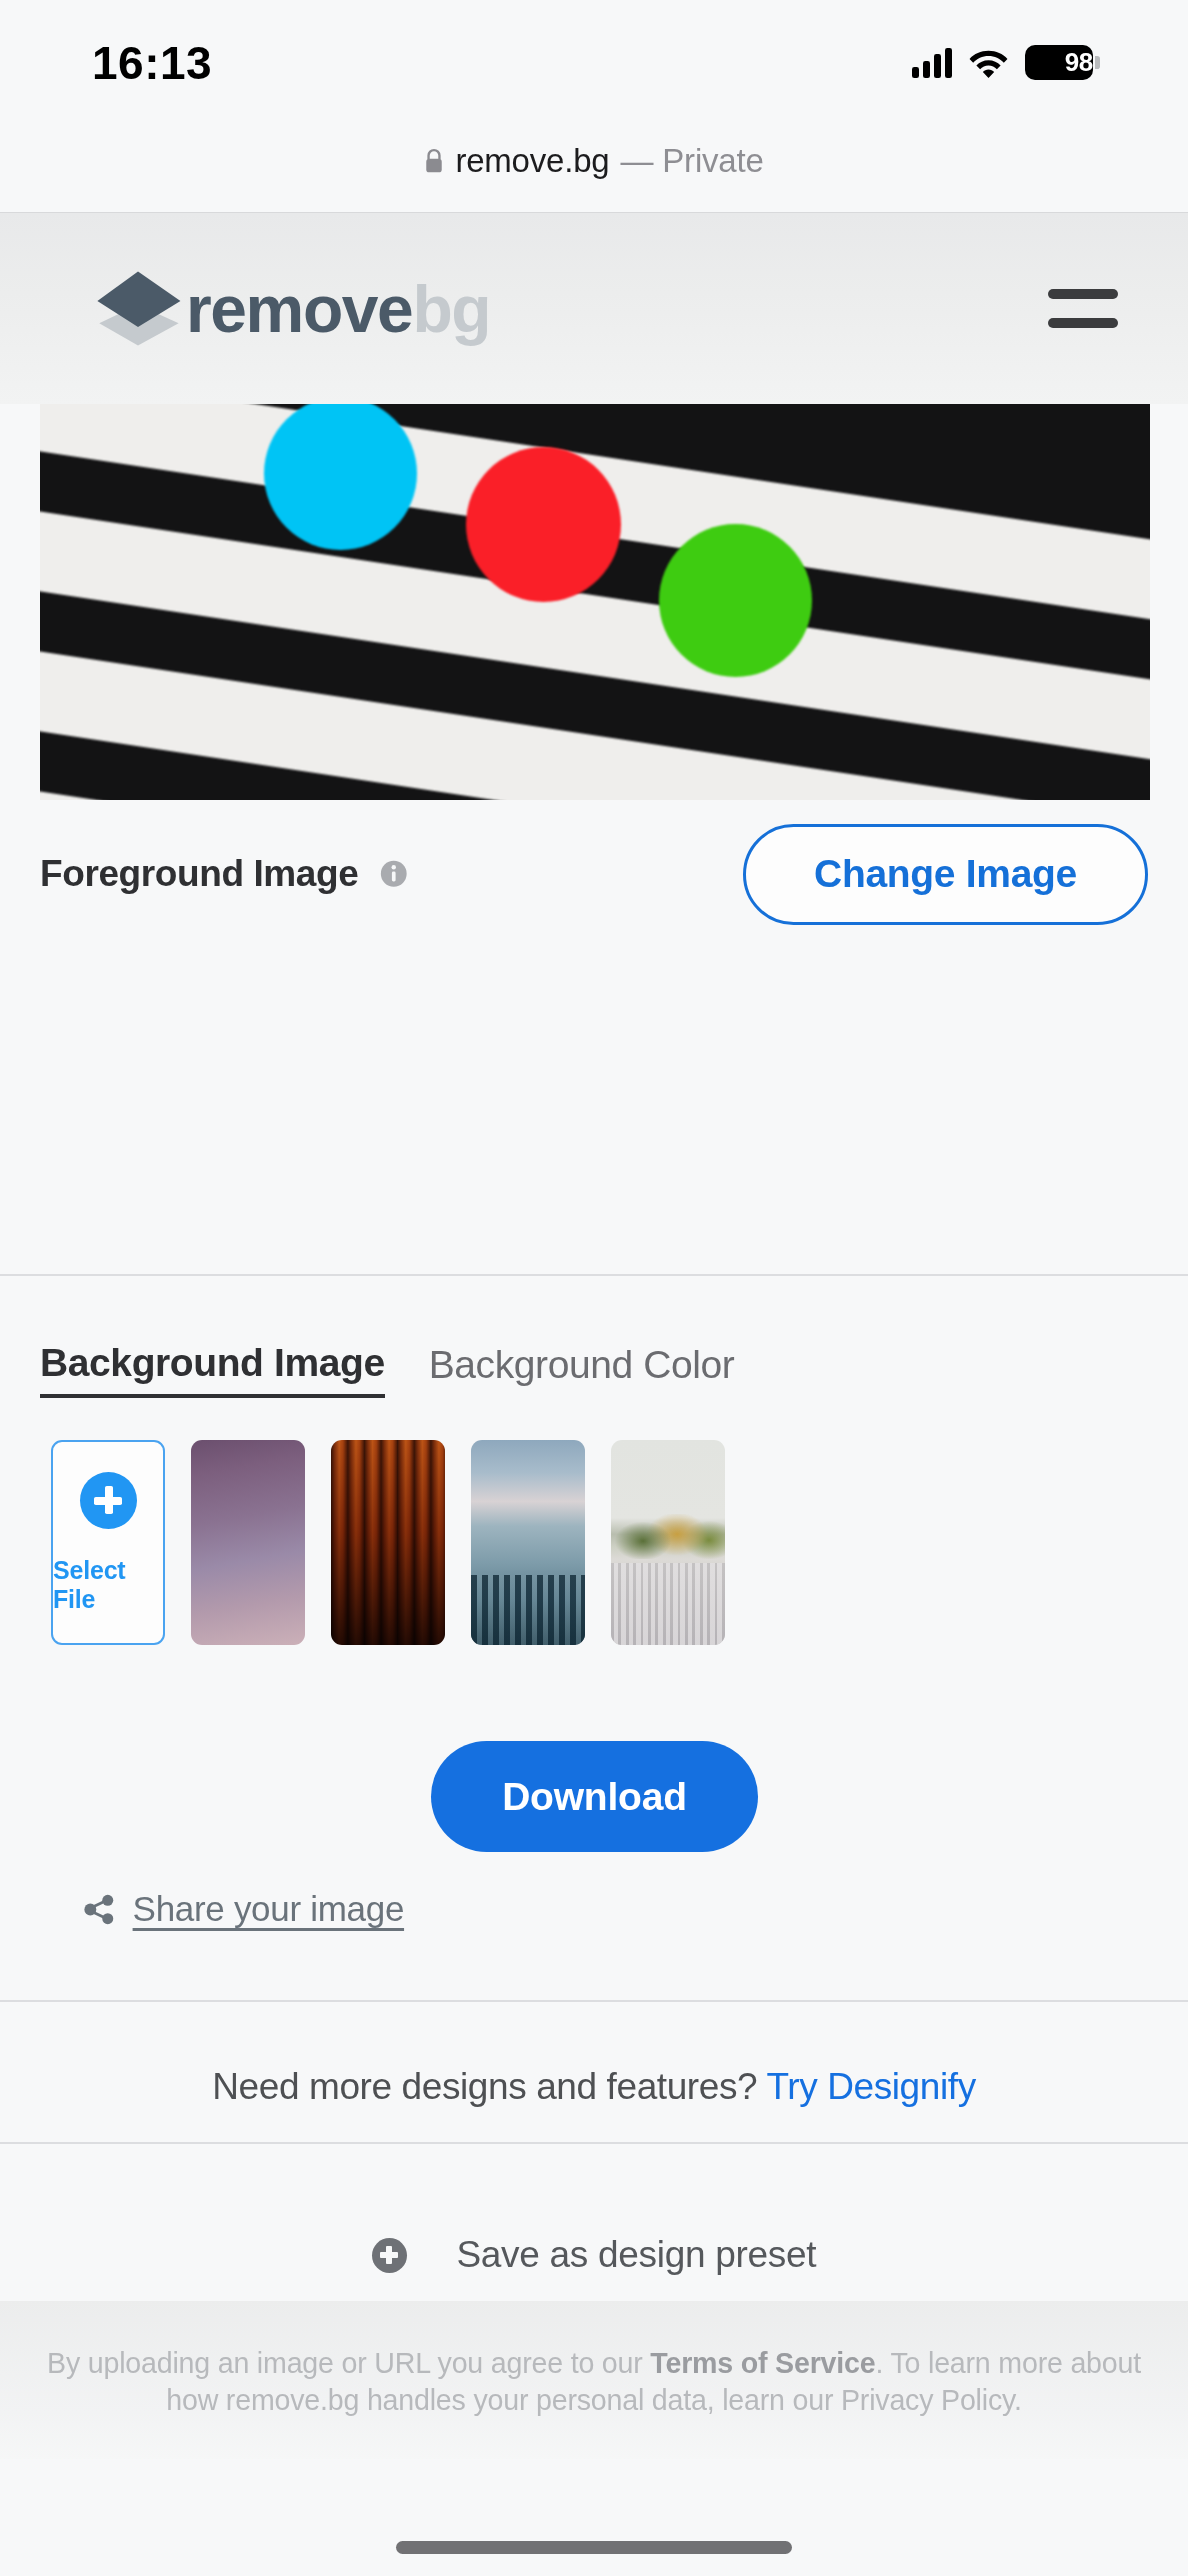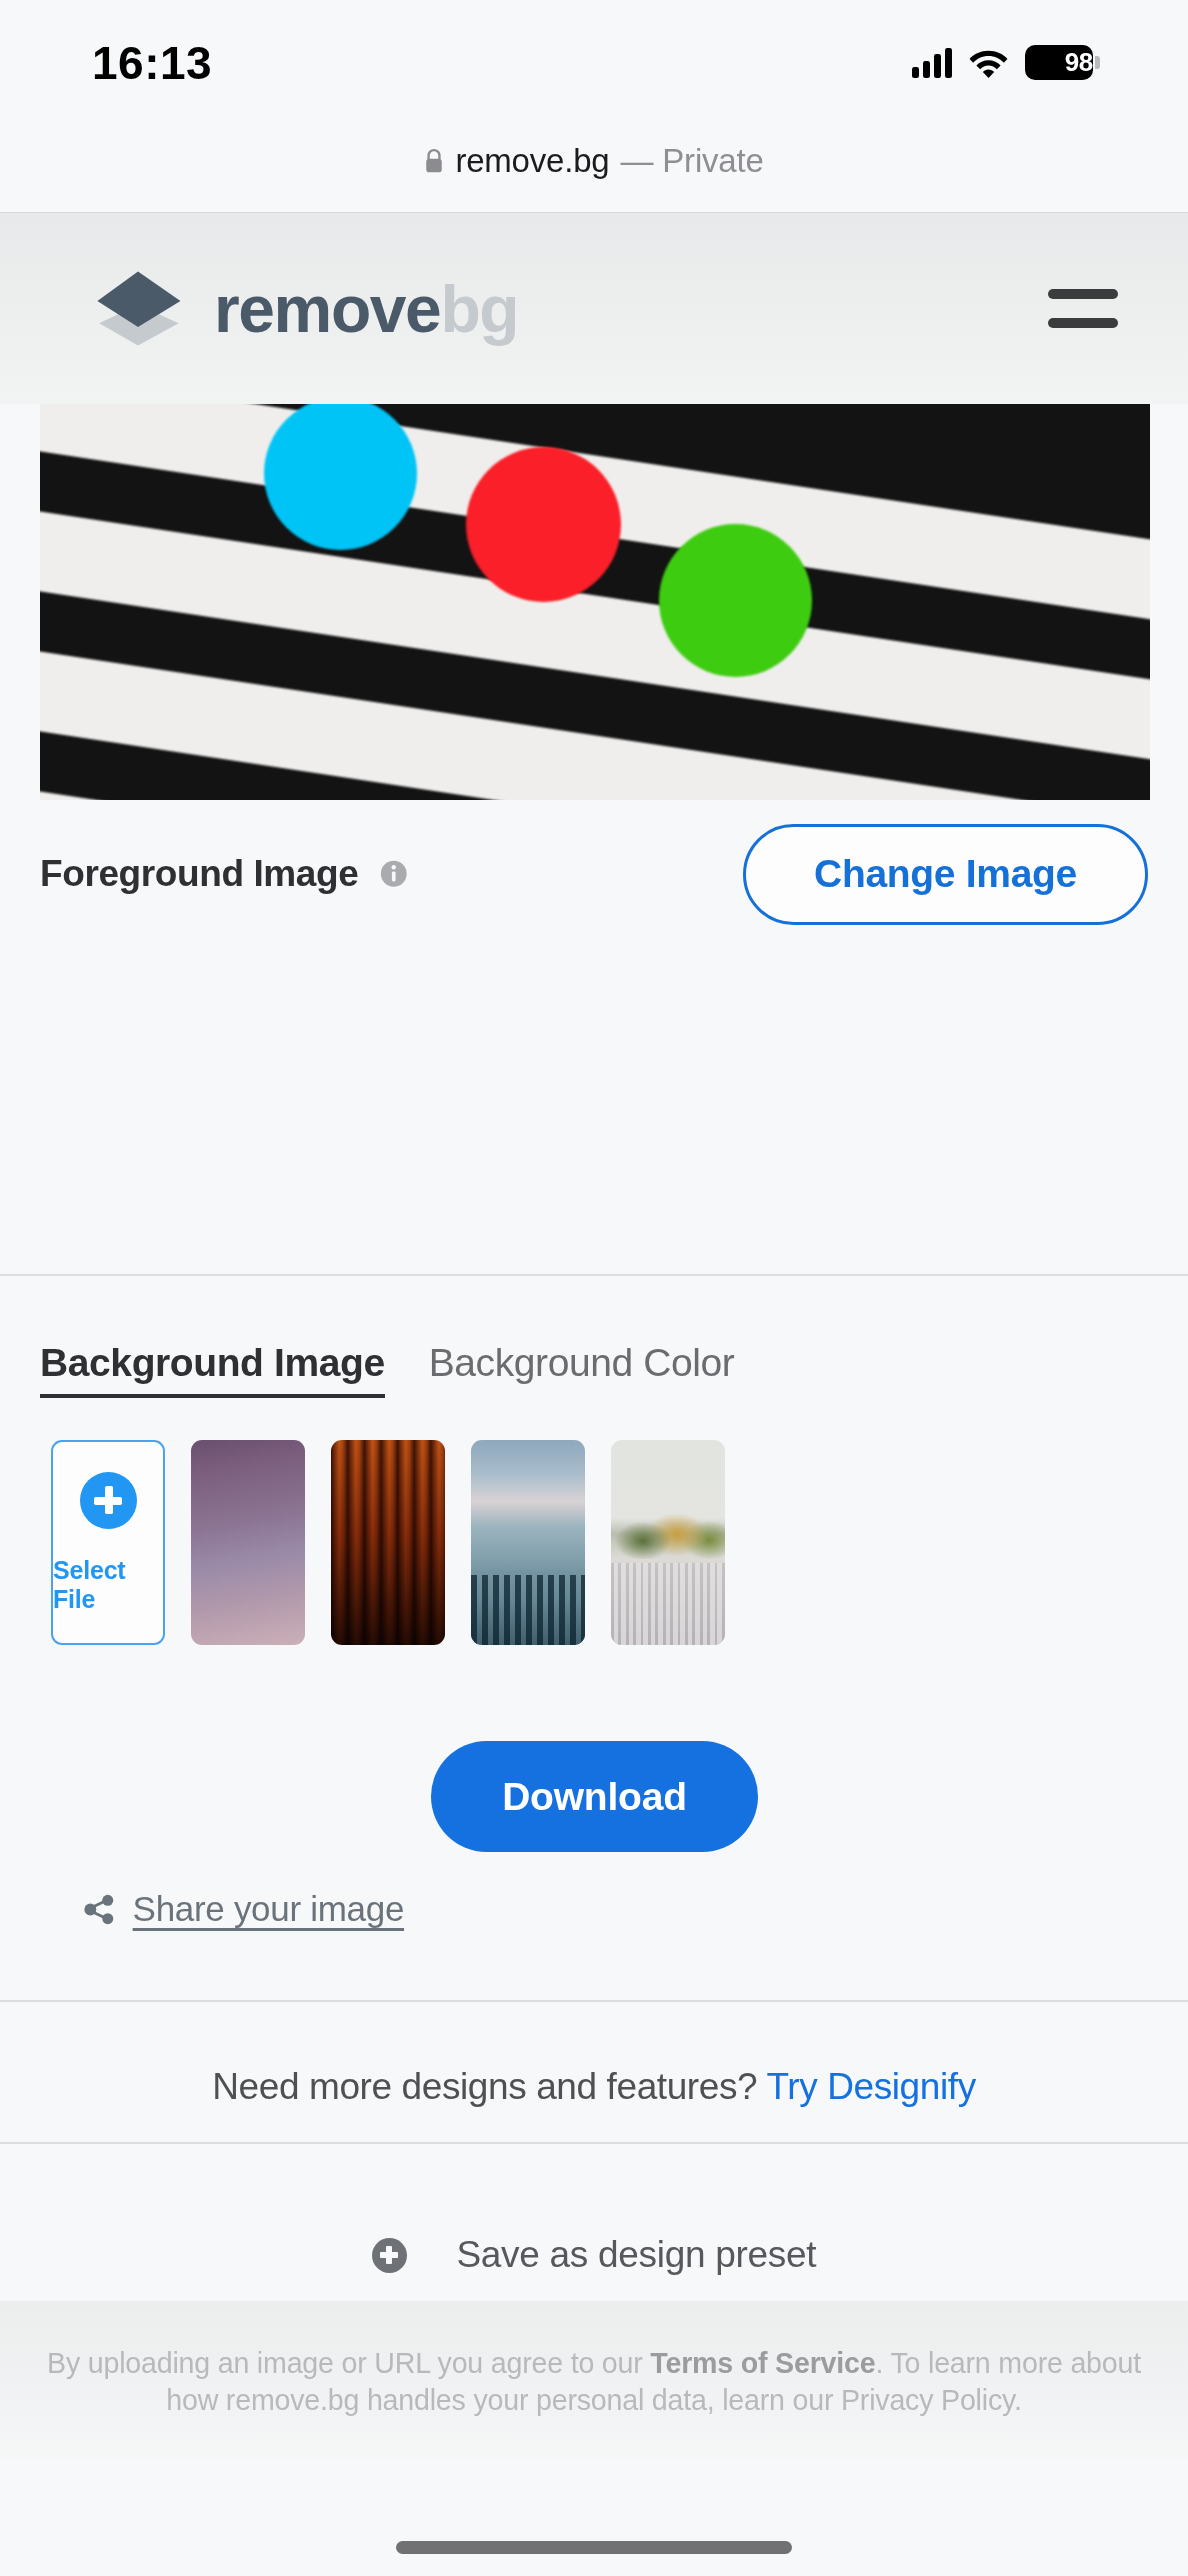--- a/index.html
+++ b/index.html
@@ -101,21 +101,21 @@
     position: absolute;
     top: 213px; left: 0;
     width: 1188px;
     height: 191px;
     background: linear-gradient(180deg, #e8e9ea 0%, #eceded 42%, #f2f3f3 100%);
     display: flex;
     align-items: center;
     justify-content: space-between;
     padding: 0 70px 0 90px;
   }
-  .brand { display: flex; align-items: center; gap: 28px; }
+  .brand { display: flex; align-items: center; }
   .brand-mark { width: 96px; height: 85px; display: block; }
   .brand-text {
     font-size: 66px;
     font-weight: 700;
     letter-spacing: -1.4px;
     line-height: 1;
   }
   .brand-remove { color: #4b5a68; }
   .brand-bg { color: #c5cace; }
 
@@ -202,21 +202,21 @@
     left: 0; width: 1188px;
     height: 1.8px;
     background: #dcdde0;
   }
 
   
   .tabs {
     position: absolute;
     top: 1341px; left: 40px;
     display: flex;
-    align-items: flex-start;
+    align-items: center;
     gap: 44px;
   }
   .tab {
     font-size: 39px;
     letter-spacing: -0.4px;
     padding-bottom: 9.2px;
     cursor: pointer;
     color: #6b6c70;
     font-weight: 400;
   }

